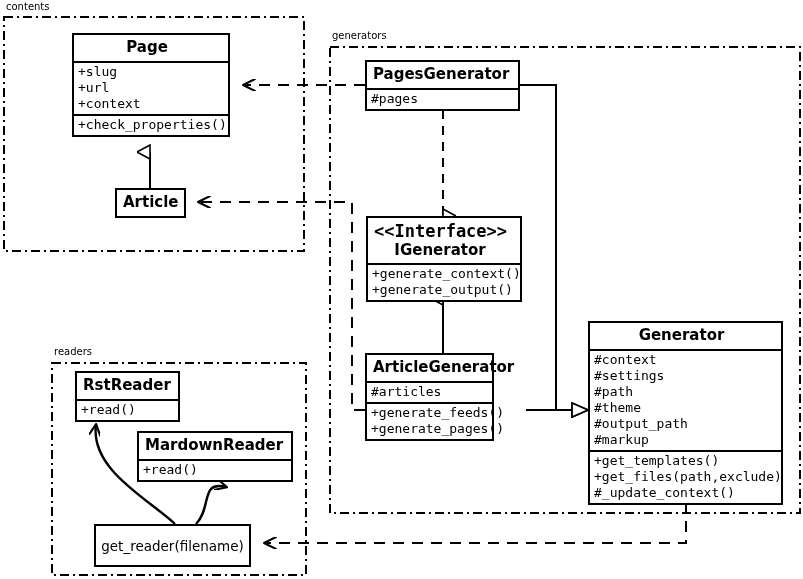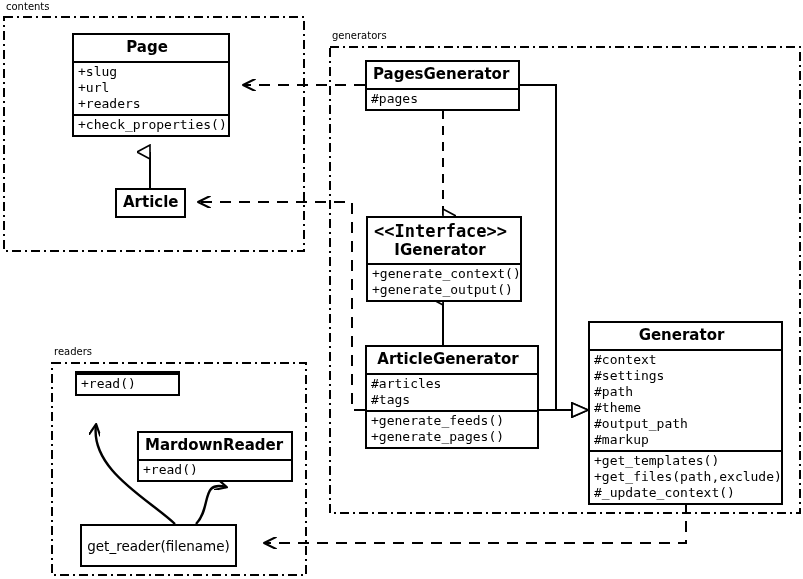--- a/index.html
+++ b/index.html
@@ -173,21 +173,21 @@
 
   <div class="pkg-label" style="left:6px; top:2px;">contents</div>
   <div class="pkg-label" style="left:332px; top:31px;">generators</div>
   <div class="pkg-label" style="left:54px; top:347px;">readers</div>
 
   <div class="uml-box" style="left:72px; top:33px; width:158px;">
     <div class="uml-title">Page</div>
     <div class="uml-section">
       <div class="uml-item">+slug</div>
       <div class="uml-item">+url</div>
-      <div class="uml-item">+readers</div>
+      <div class="uml-item">+context</div>
     </div>
     <div class="uml-section">
       <div class="uml-item">+check_properties()</div>
     </div>
   </div>
 
   <div class="uml-box" style="left:115px; top:188px; width:71px;">
     <div class="uml-title">Article</div>
   </div>
 
@@ -202,25 +202,24 @@
     <div class="uml-title">
       <span class="uml-stereotype">&lt;&lt;Interface&gt;&gt;</span>
       <span>IGenerator</span>
     </div>
     <div class="uml-section">
       <div class="uml-item">+generate_context()</div>
       <div class="uml-item">+generate_output()</div>
     </div>
   </div>
 
-  <div class="uml-box" style="left:365px; top:345px; width:174px;">
+  <div class="uml-box" style="left:365px; top:353px; width:129px;">
     <div class="uml-title">ArticleGenerator</div>
     <div class="uml-section">
       <div class="uml-item">#articles</div>
-      <div class="uml-item">#tags</div>
     </div>
     <div class="uml-section">
       <div class="uml-item">+generate_feeds()</div>
       <div class="uml-item">+generate_pages()</div>
     </div>
   </div>
 
   <div class="uml-box" style="left:588px; top:321px; width:195px;">
     <div class="uml-title">Generator</div>
     <div class="uml-section">
@@ -232,29 +231,30 @@
       <div class="uml-item">#markup</div>
     </div>
     <div class="uml-section">
       <div class="uml-item">+get_templates()</div>
       <div class="uml-item">+get_files(path,exclude)</div>
       <div class="uml-item">#_update_context()</div>
     </div>
   </div>
 
   <div class="uml-box" style="left:75px; top:371px; width:105px;">
+    <div class="uml-title">RstReader</div>
     <div class="uml-section">
       <div class="uml-item">+read()</div>
     </div>
   </div>
 
   <div class="uml-box" style="left:137px; top:431px; width:156px;">
     <div class="uml-title">MardownReader</div>
     <div class="uml-section">
       <div class="uml-item">+read()</div>
     </div>
   </div>
 
-  <div class="plain-box" style="left:80px; top:524px; width:157px; height:43px;">
+  <div class="plain-box" style="left:94px; top:524px; width:157px; height:43px;">
     <span class="plain-label">get_reader(filename)</span>
   </div>
 
 </div>
 
 </body></html>

